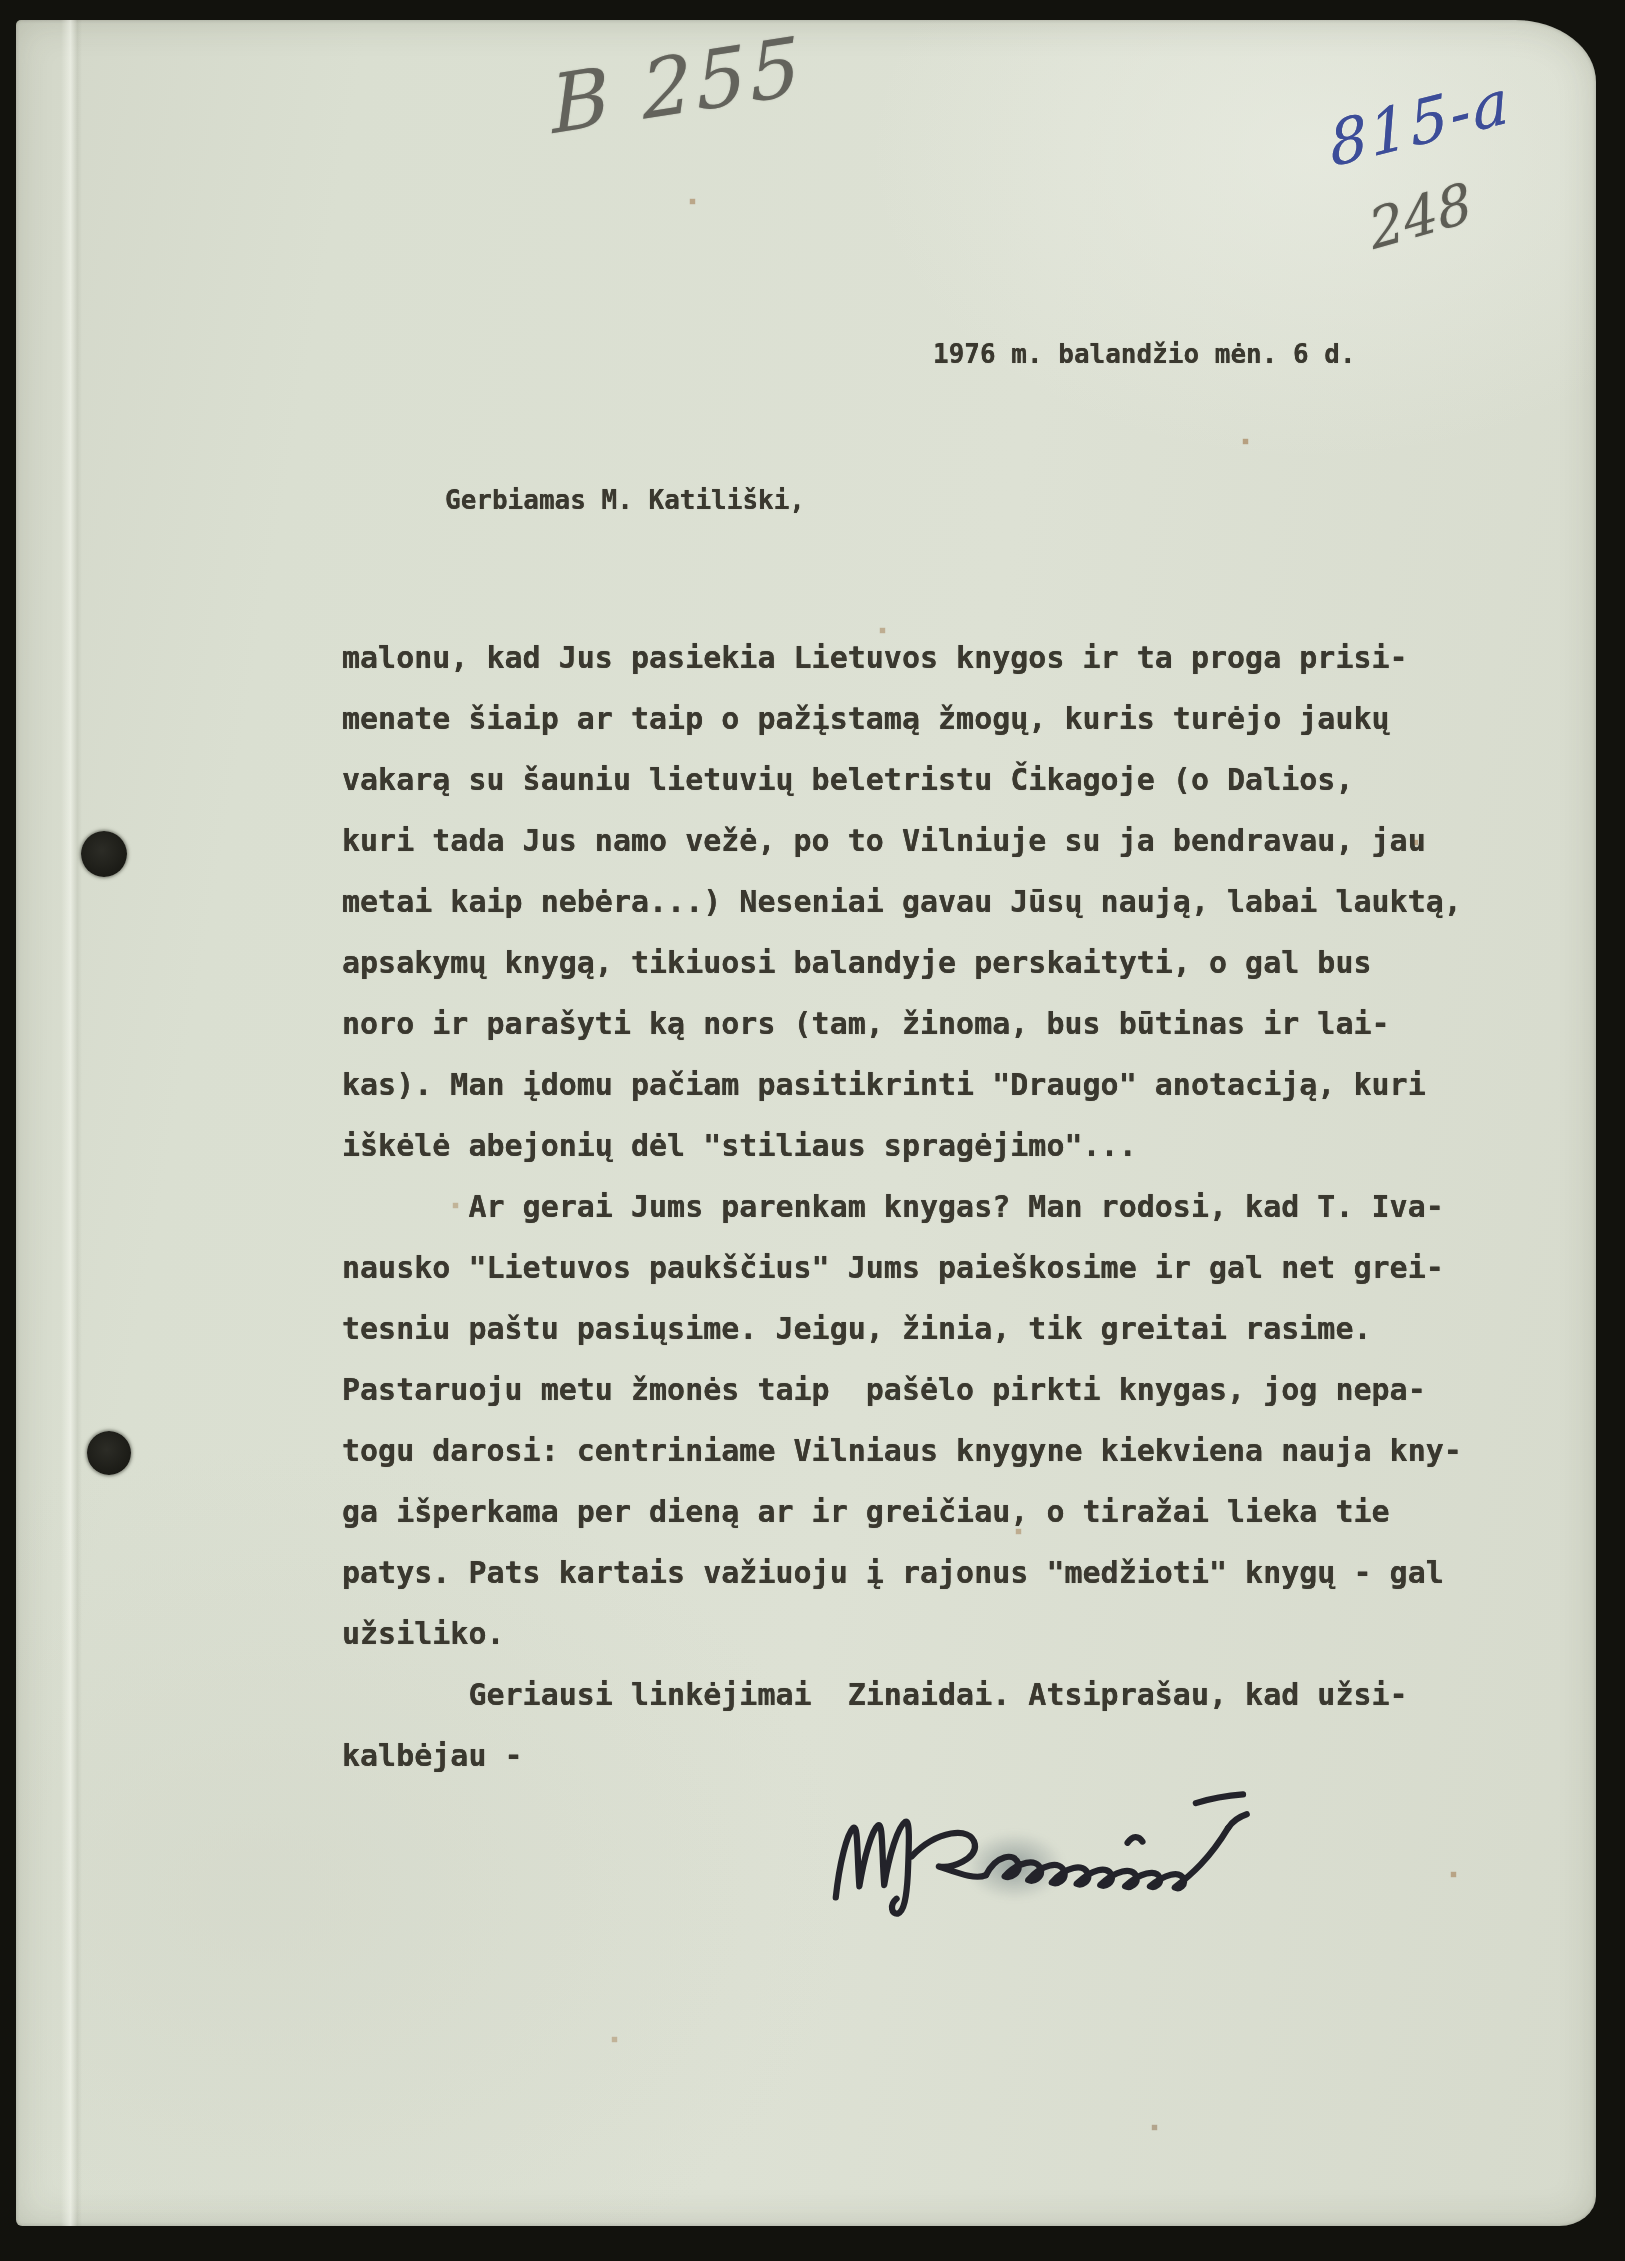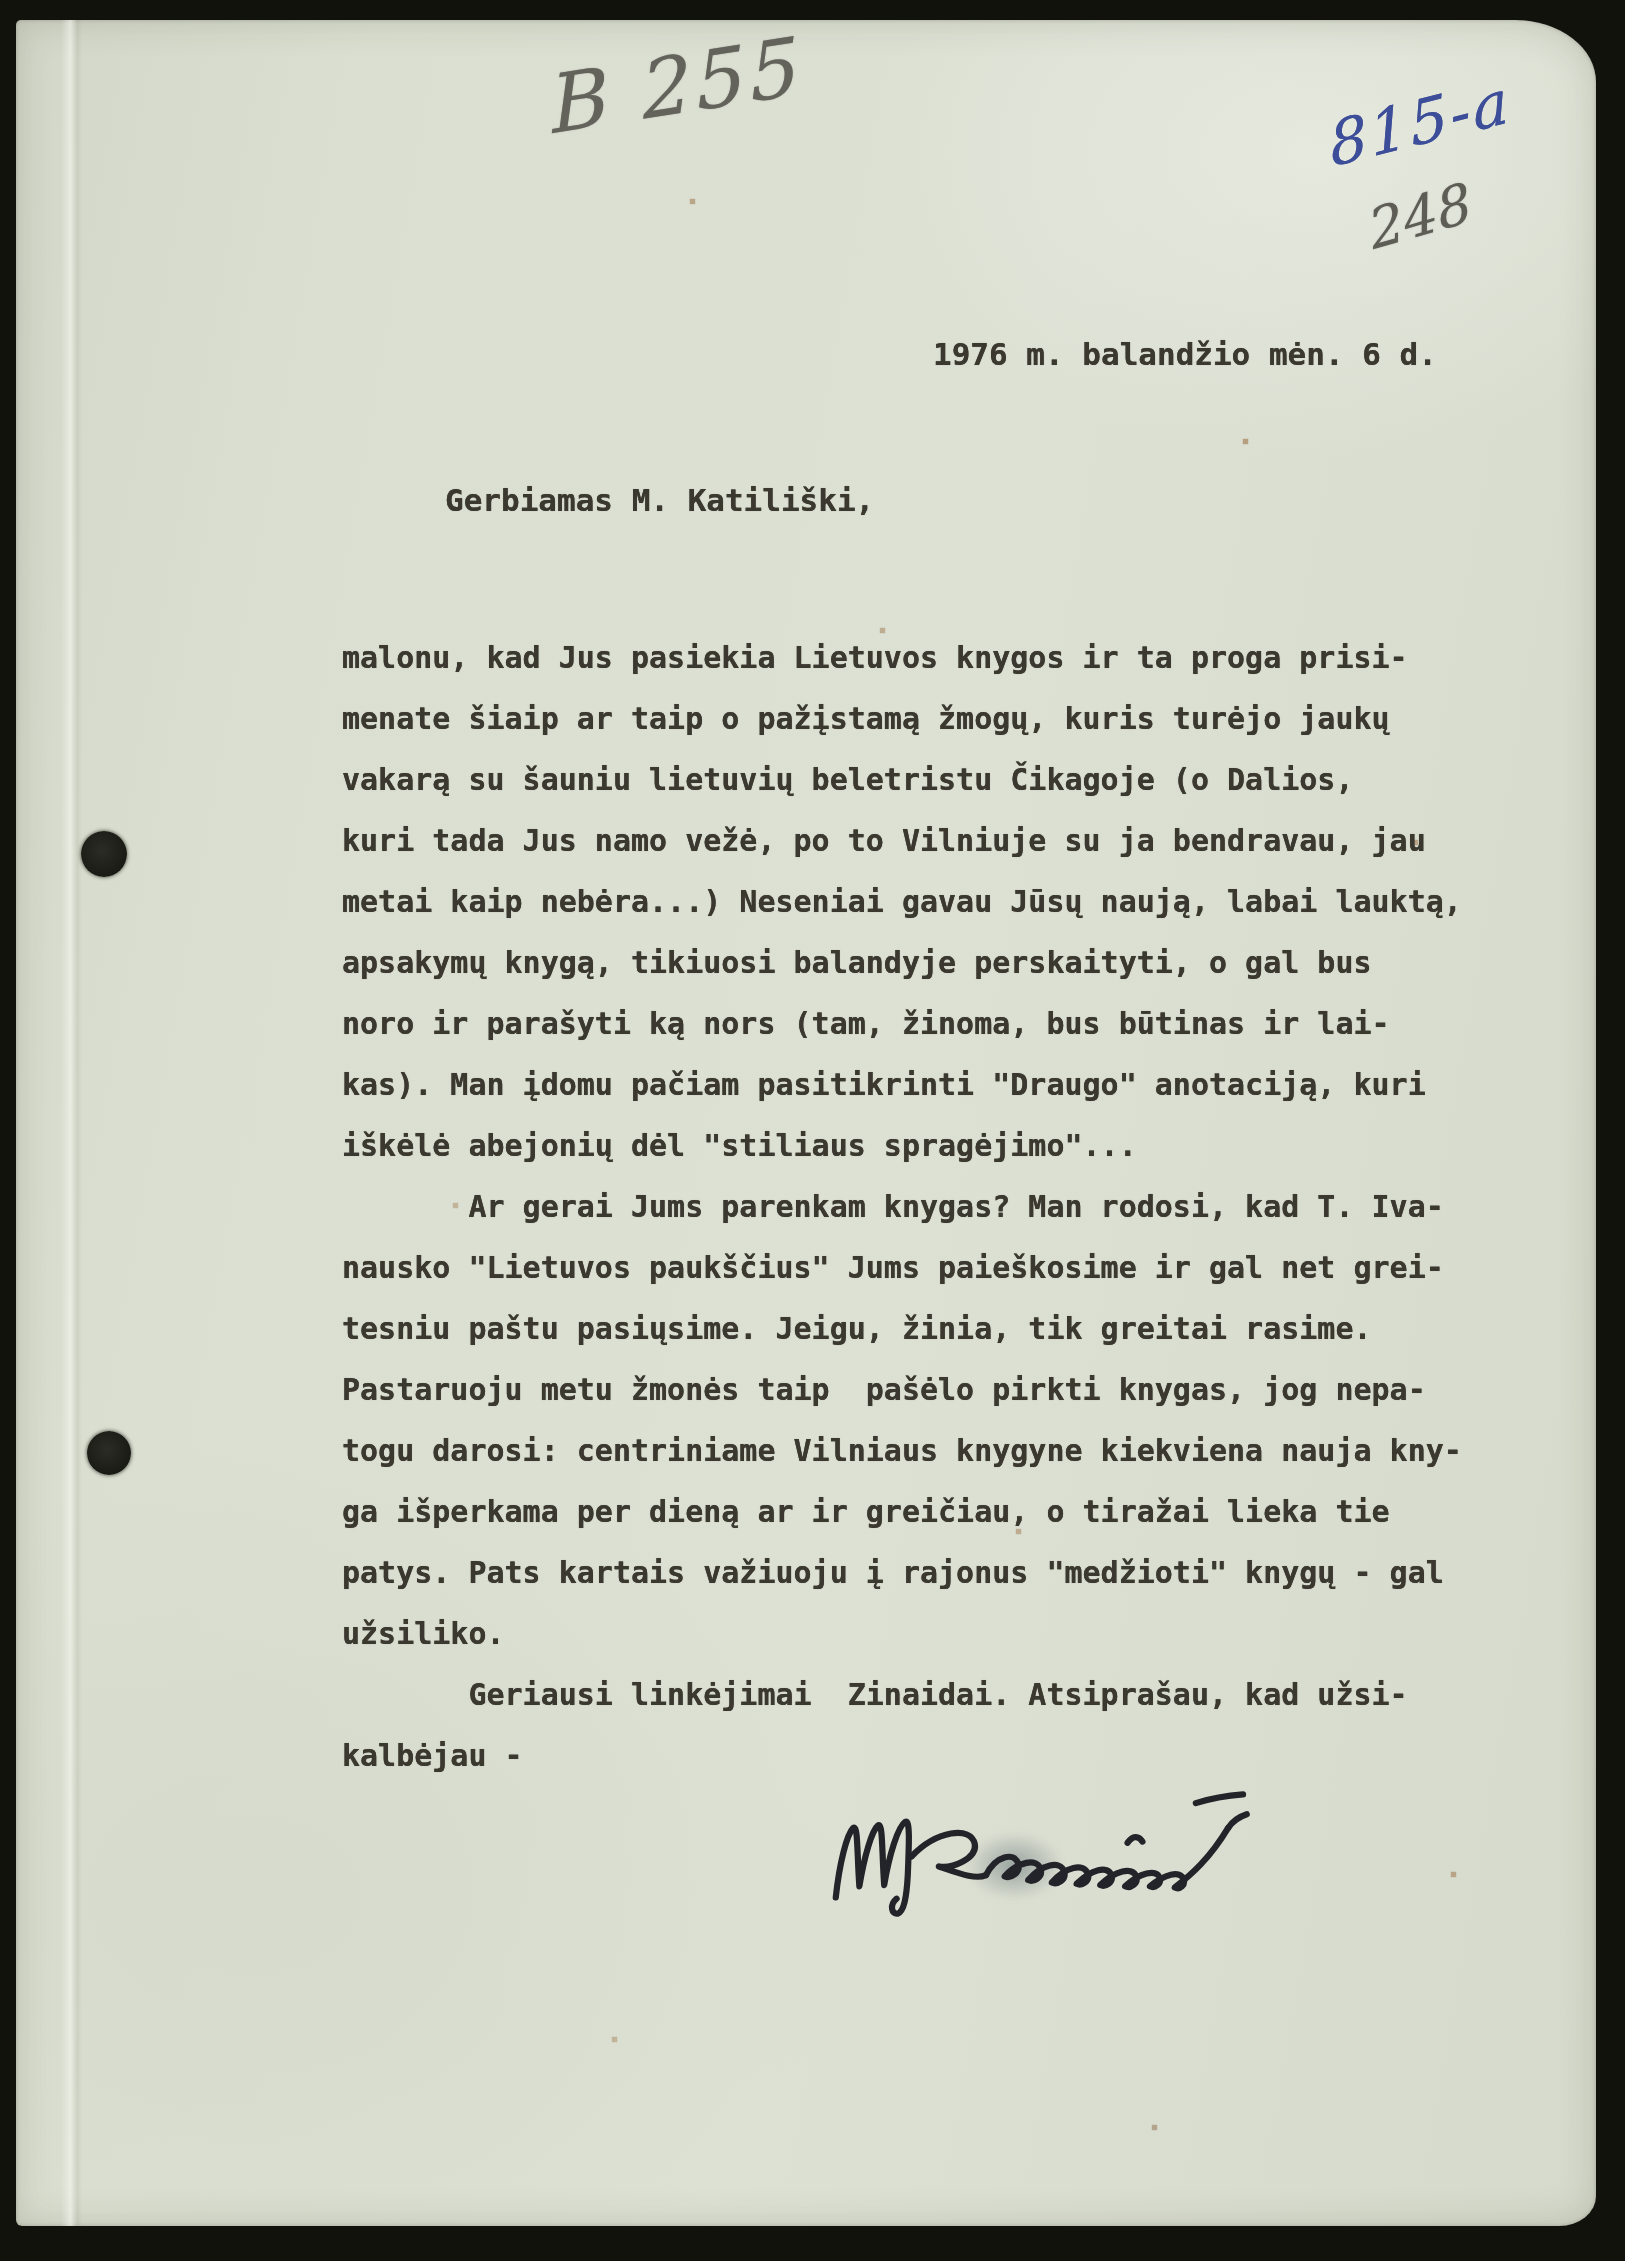--- a/index.html
+++ b/index.html
@@ -47,22 +47,22 @@
   .hole1{left:81px;top:831px;width:46px;height:46px;}
   .hole2{left:87px;top:1431px;width:44px;height:44px;}
 
   .typed{
     color:#3a382f;
     font-weight:bold;
     text-shadow:0 0 0.6px rgba(52,50,40,.8), 0 0 1.2px rgba(52,50,40,.25);
     white-space:pre;
     letter-spacing:0;
   }
-  .date-line{position:absolute;left:933px;top:324px;font-size:31px;line-height:61px;}
-  .salutation{position:absolute;left:445px;top:470px;font-size:31px;line-height:61px;}
+  .date-line{position:absolute;left:933px;top:324px;font-size:26px;line-height:61px;}
+  .salutation{position:absolute;left:445px;top:470px;font-size:26px;line-height:61px;}
   .body-lines{position:absolute;left:342px;top:627px;width:1181px;font-size:30px;}
   .typed-line{height:61px;line-height:61px;}
 
   .hand{position:absolute;font-family:"DejaVu Serif", serif;font-style:italic;}
   .note-pencil-tl{
     left:550px;top:39px;font-size:80px;color:#63635c;
     transform:rotate(-9deg) skewX(-6deg);letter-spacing:3.7px;
     text-shadow:0 0 1.2px rgba(90,90,80,.55);
   }
   .note-ink-tr{

